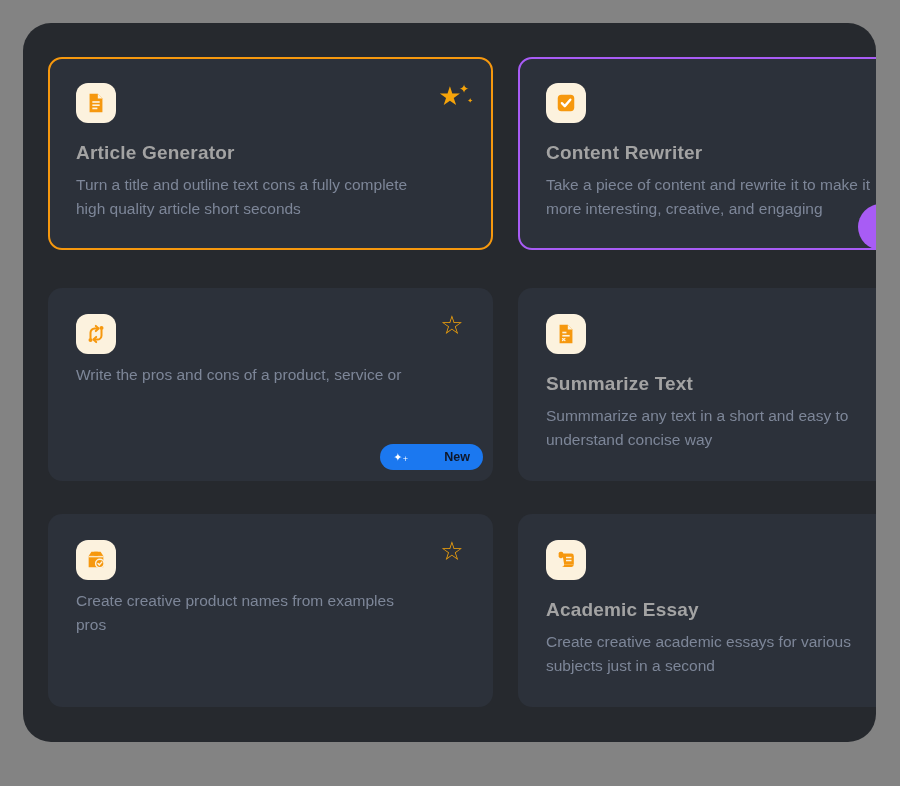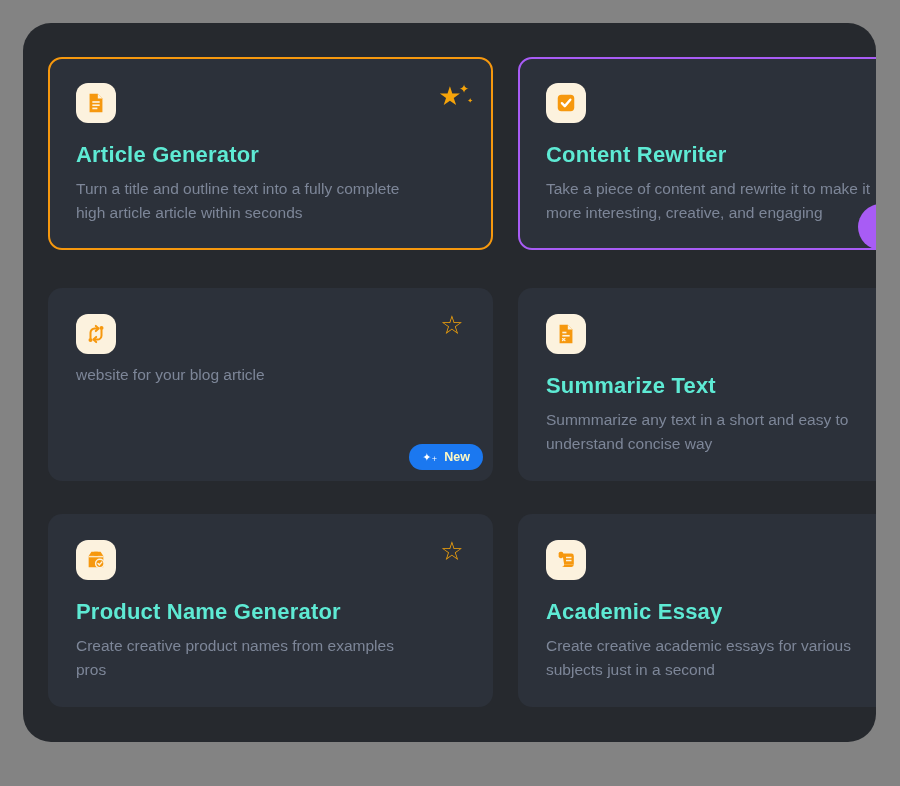--- a/index.html
+++ b/index.html
@@ -24,21 +24,21 @@
   .pos-2 { left:25px;  top:265px; }
   .pos-3 { left:495px; top:265px; }
   .pos-4 { left:25px;  top:491px; }
   .pos-5 { left:495px; top:491px; }
 
   .icon-box {
     width:40px; height:40px; background:#fcf2de; border-radius:12px;
     display:flex; align-items:center; justify-content:center;
   }
   .card-title {
-    margin:19px 0 0 0; font-size:22px; font-weight:bold; color:#5eead4;
+    margin:19px 0 0 0; font-size:19px; font-weight:bold; color:#a3a3a3;
     letter-spacing:.2px;
   }
   .card-desc { margin-top:9px; }
   .desc-line {
     color:#7d8698; font-size:15.5px; line-height:24px; white-space:nowrap;
   }
   .fav {
     position:absolute; top:22px; right:26px; width:30px; height:30px;
     color:#f6a40a; font-size:26px; line-height:28px; text-align:center;
     background:none; border:none; padding:0; cursor:pointer;
@@ -56,21 +56,21 @@
   .new-badge {
     position:absolute; right:10px; bottom:11px; height:26px; padding:0 13px;
     background:#1b78f0; border-radius:13px;
     display:flex; align-items:center; gap:7px;
   }
   .new-badge .badge-sparkle {
     color:#ffffff; font-size:11px; line-height:1;
     font-family:"DejaVu Sans", sans-serif;
   }
   .new-badge .badge-label {
-    color:#fef9c3; font-size:12.5px; font-weight:bold;
+    color:#0f172a; font-size:12.5px; font-weight:bold;margin-left:29px;
   }
   .floating-circle {
     position:absolute; left:835px; top:181px; width:46px; height:46px;
     border-radius:50%; background:#a85cf5; z-index:3; cursor:pointer;
   }
   svg { display:block; }
 </style>
 </head>
 <body>
 
@@ -86,22 +86,22 @@
         <rect x="8" y="17" width="5.5" height="1.8" fill="#fcf2de"></rect>
       </svg>
     </span>
     <button class="fav">
       <span class="star-filled">★</span>
       <span class="sparkle-big">✦</span>
       <span class="sparkle-small">✦</span>
     </button>
     <h3 class="card-title">Article Generator</h3>
     <div class="card-desc">
-      <div class="desc-line">Turn a title and outline text into a fully complete</div>
-      <div class="desc-line">high article article within seconds</div>
+      <div class="desc-line">Turn a title and outline text cons a fully complete</div>
+      <div class="desc-line">high quality article short seconds</div>
     </div>
   </div>
 
   <div class="card border-purple pos-1">
     <span class="icon-box">
       <svg width="22" height="22" viewBox="0 0 24 24">
         <rect x="3" y="3" width="18" height="18" rx="4" fill="#f6980e"></rect>
         <path d="M7.5 12.2l3.2 3.2 6-7" stroke="#ffffff" stroke-width="2.6" fill="none" stroke-linecap="round" stroke-linejoin="round"></path>
       </svg>
     </span>
@@ -120,21 +120,21 @@
         <path d="M11.8 3.2L14.8 6l-3 2.8" stroke="#f6980e" stroke-width="2.2" stroke-linecap="round" stroke-linejoin="round"></path>
         <circle cx="18" cy="5.5" r="2.2" fill="#f6980e"></circle>
         <path d="M18 8v5.5a4.5 4.5 0 0 1-4.5 4.5H10" stroke="#f6980e" stroke-width="2.2" stroke-linecap="round"></path>
         <path d="M12.2 20.8L9.2 18l3-2.8" stroke="#f6980e" stroke-width="2.2" stroke-linecap="round" stroke-linejoin="round"></path>
       </svg>
     </span>
     <button class="fav">
       <span class="star-outline">☆</span>
     </button>
     <div class="card-desc">
-      <div class="desc-line">website for your blog article</div>
+      <div class="desc-line">Write the pros and cons of a product, service or</div>
     </div>
     <span class="new-badge">
       <span class="badge-sparkle">✦₊</span>
       <span class="badge-label">New</span>
     </span>
   </div>
 
   <div class="card pos-3">
     <span class="icon-box">
       <svg width="22" height="22" viewBox="0 0 24 24">
@@ -158,21 +158,20 @@
         <path d="M4 7.5l3-4.5h10l3 4.5V20H4z" fill="#f6980e"></path>
         <rect x="4" y="7.5" width="16" height="1.6" fill="#fcf2de" opacity="0.85"></rect>
         <rect x="10" y="3" width="4" height="4.5" fill="#f6980e"></rect>
         <circle cx="16.2" cy="15.8" r="4.6" fill="#f6980e" stroke="#fcf2de" stroke-width="1.6"></circle>
         <path d="M14.2 15.8l1.5 1.5 2.6-3" stroke="#fcf2de" stroke-width="1.6" fill="none" stroke-linecap="round" stroke-linejoin="round"></path>
       </svg>
     </span>
     <button class="fav">
       <span class="star-outline">☆</span>
     </button>
-    <h3 class="card-title">Product Name Generator</h3>
     <div class="card-desc">
       <div class="desc-line">Create creative product names from examples</div>
       <div class="desc-line">pros</div>
     </div>
   </div>
 
   <div class="card pos-5">
     <span class="icon-box">
       <svg width="22" height="22" viewBox="0 0 24 24">
         <rect x="4" y="3" width="5" height="7" rx="2" fill="#f6980e"></rect>

